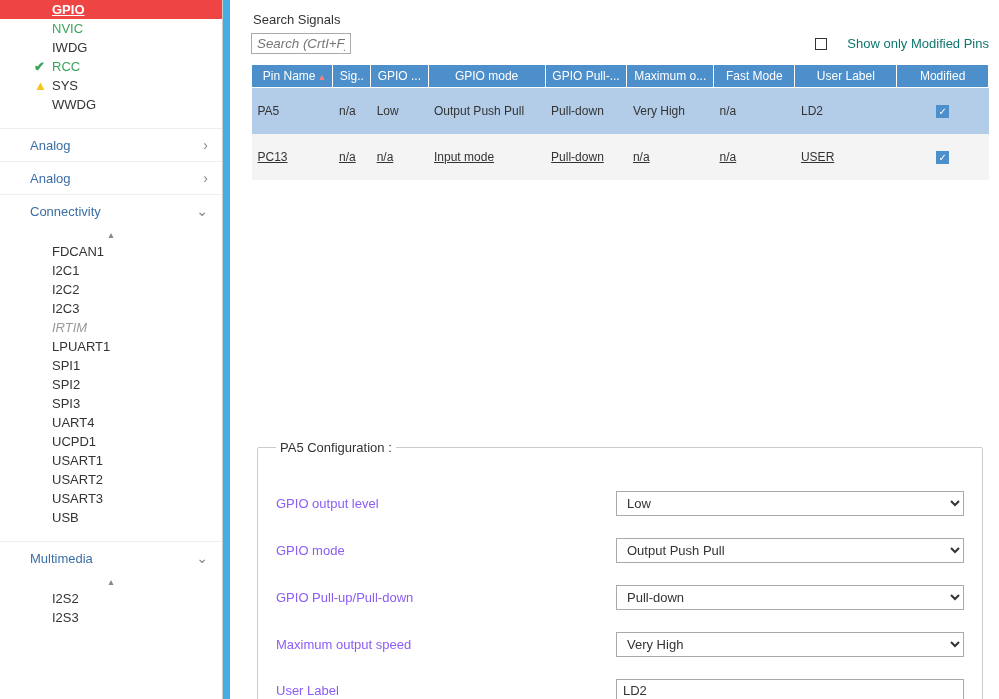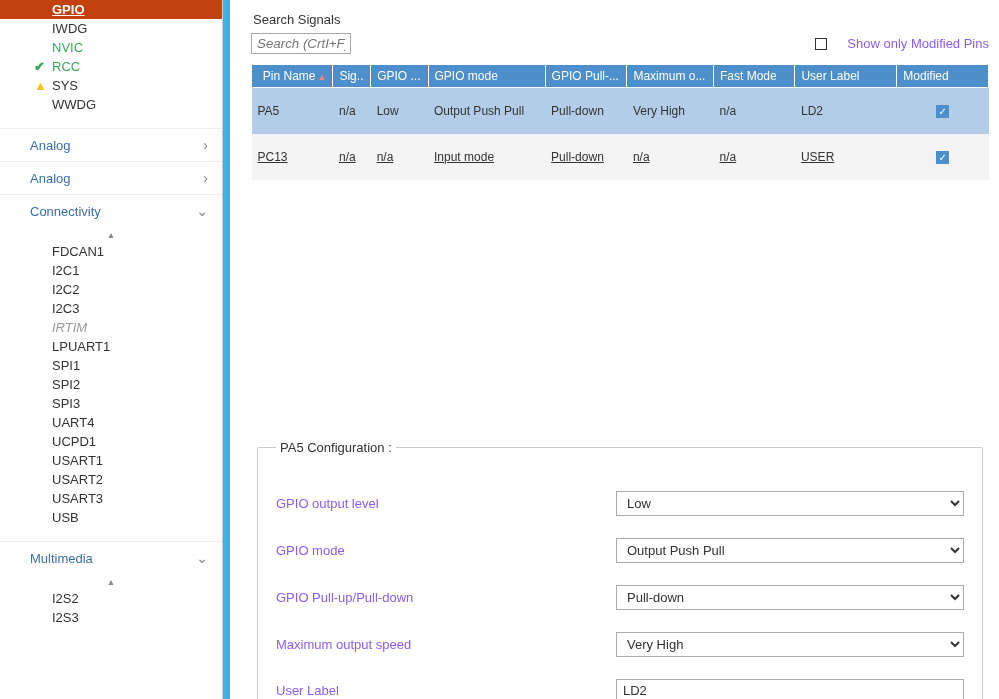--- a/index.html
+++ b/index.html
@@ -24,21 +24,21 @@
   .sidebar-item {
     display: flex;
     align-items: center;
     padding: 2px 0 2px 34px;
     color: #3b6ea5;
     cursor: pointer;
     position: relative;
     height: 19px;
   }
   .sidebar-item.active {
-    background: #c2410c;
+    background: #ef4444;
     color: #fff;
     font-weight: bold;
     text-decoration: underline;
     padding-left: 52px;
   }
   .sidebar-item.indent { padding-left: 52px; }
   .sidebar-item.disabled { color: #999; font-style: italic; }
   .sidebar-item.neutral { color: #333; }
   .sidebar-item .status-ok {
     color: #3ba55d;
@@ -92,40 +92,40 @@
     width: 100px;
     padding: 2px 5px;
     font-style: italic;
     color: #888;
     border: 1px solid #aaa;
   }
   .checkbox-row {
     display: flex;
     align-items: center;
     gap: 20px;
-    color: #8b5cf6;
+    color: #0f766e;
   }
   .checkbox-row .box {
     width: 12px;
     height: 12px;
     border: 1px solid #333;
     display: inline-block;
   }
   table.gpio {
     width: 100%;
     border-collapse: collapse;
     font-size: 12px;
   }
   table.gpio th {
     background: #4d8fca;
     color: #fff;
     font-weight: normal;
     padding: 4px 6px;
     border: 1px solid #fff;
-    text-align: left;
+    text-align: center;
     white-space: nowrap;
   }
   table.gpio th .sort {
     color: #ff7f7f;
     font-size: 9px;
     margin-left: 2px;
   }
   table.gpio td {
     padding: 16px 6px;
     border: none;
@@ -187,25 +187,25 @@
   .wrapper { position: relative; display: flex; flex: 1; }
 </style>
 </head>
 <body>
 
 <div class="sidebar">
 
   <div class="sidebar-item active indent">
     <span class="label">GPIO</span>
   </div>
-  <div class="sidebar-item indent neutral">
-    <span class="label">IWDG</span>
-  </div>
   <div class="sidebar-item indent ok-item">
     <span class="label">NVIC</span>
+  </div>
+  <div class="sidebar-item indent neutral">
+    <span class="label">IWDG</span>
   </div>
   <div class="sidebar-item indent ok-item">
     <span class="status-ok">✔</span>
     <span class="label">RCC</span>
   </div>
   <div class="sidebar-item indent neutral">
     <span class="status-warn">▲</span>
     <span class="label">SYS</span>
   </div>
   <div class="sidebar-item indent neutral">

